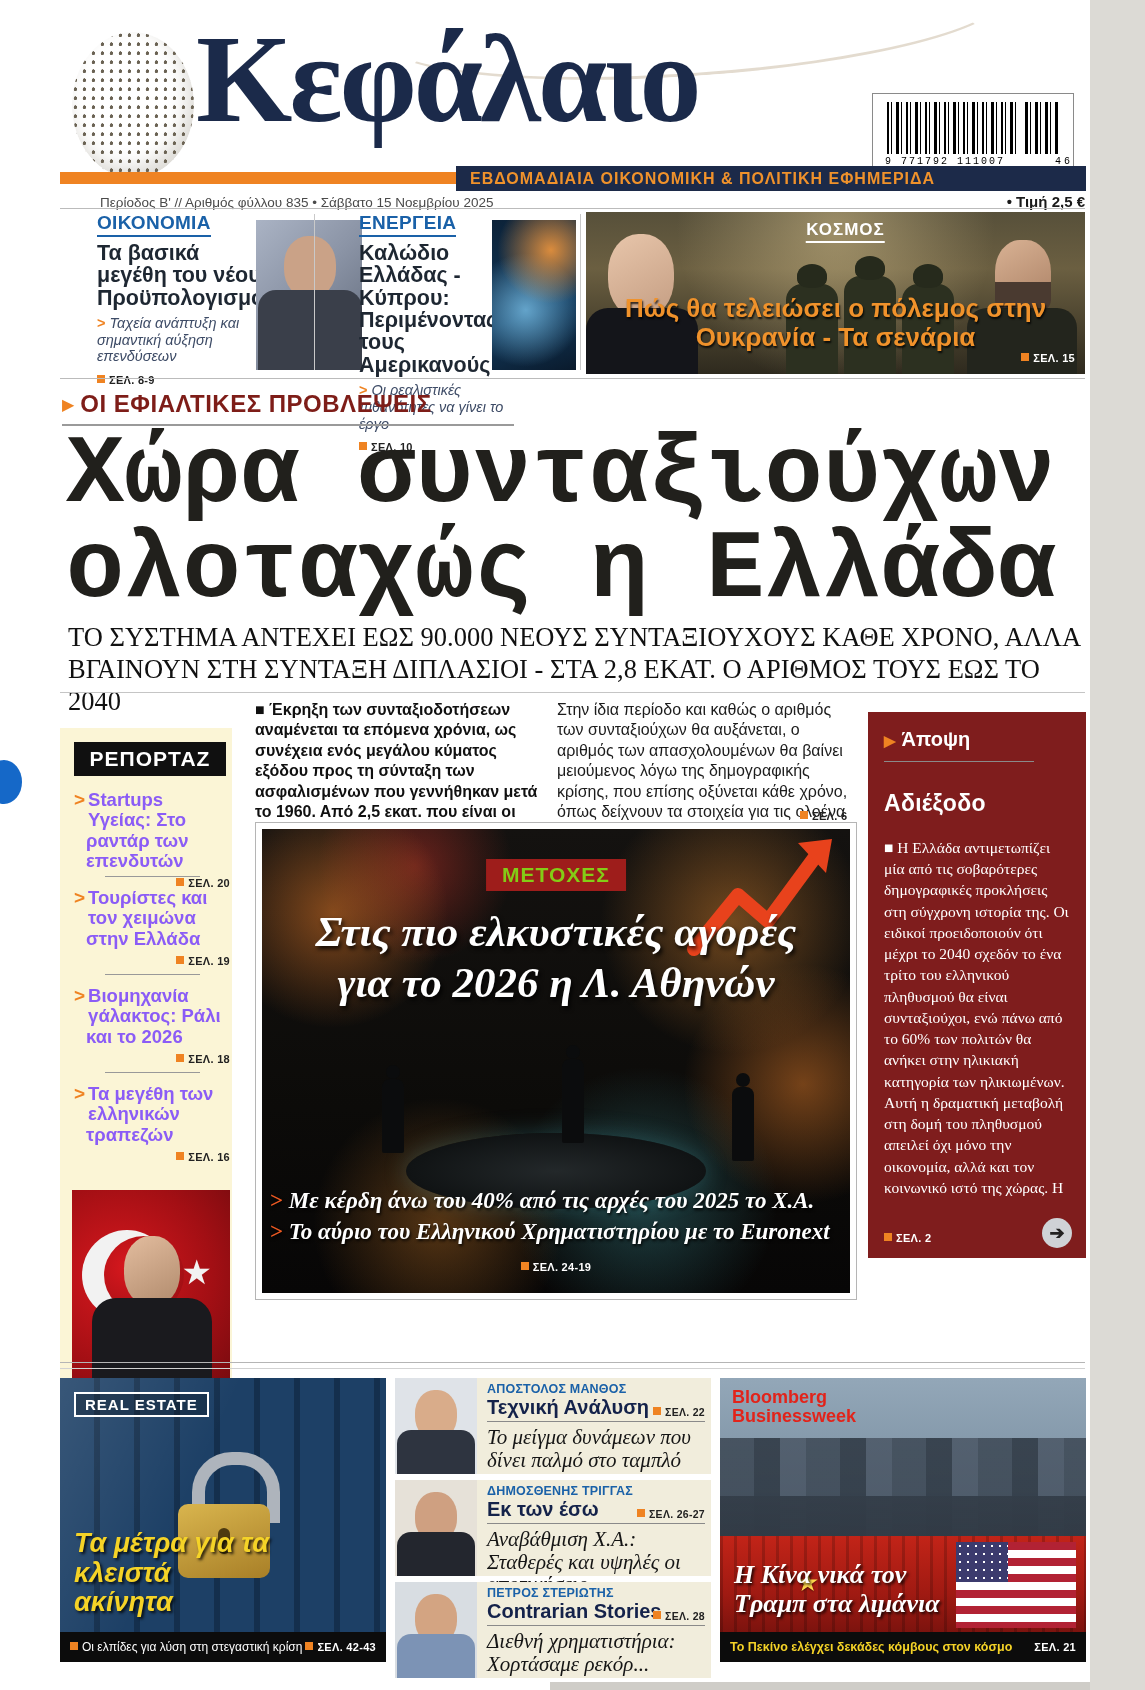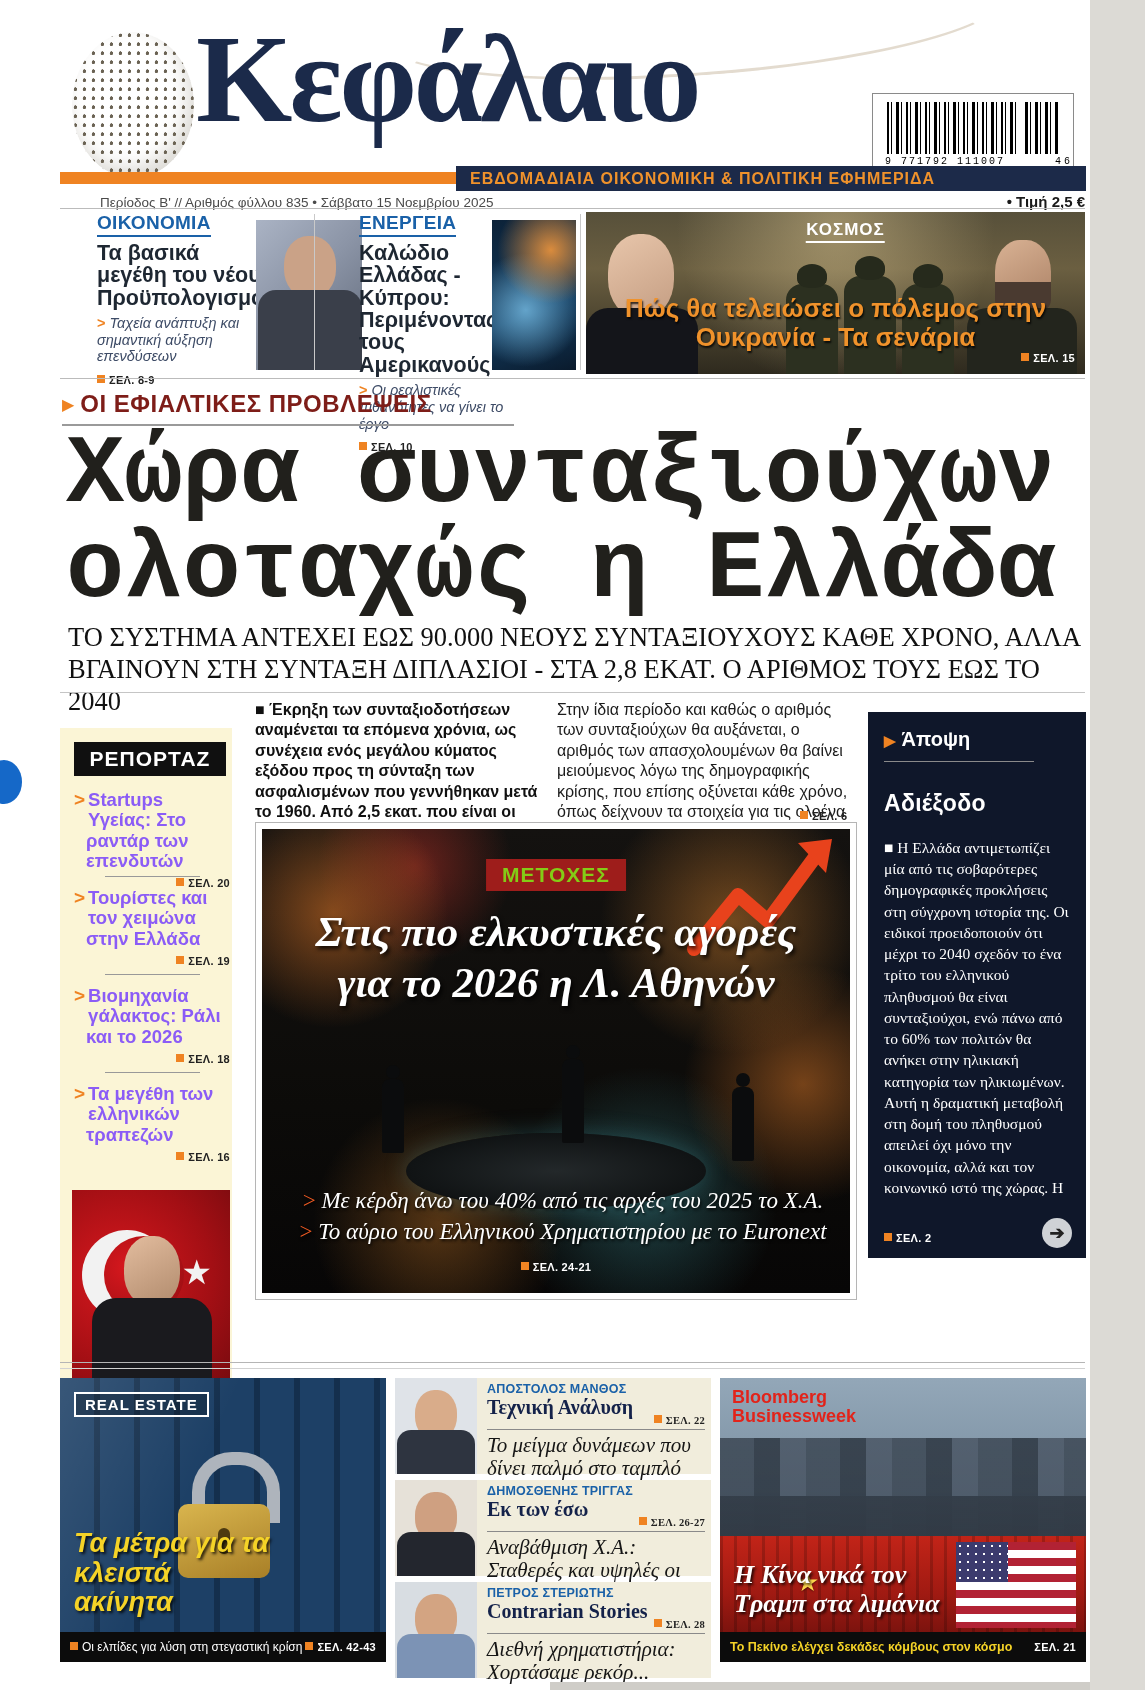--- a/index.html
+++ b/index.html
@@ -98,26 +98,26 @@
     radial-gradient(circle at 80% 20%, rgba(230,140,50,.45), transparent 22%),
     radial-gradient(circle at 92% 55%, rgba(220,120,40,.5), transparent 20%),
     radial-gradient(circle at 65% 80%, rgba(70,170,180,.35), transparent 25%),
     radial-gradient(circle at 30% 85%, rgba(200,120,40,.4), transparent 22%),
     linear-gradient(180deg,#141210 0%,#0c0b09 60%,#070606 100%);}
   .promo-label{position:absolute;left:50%;top:30px;transform:translateX(-50%);background:#9e1d1b;color:#84cc16;font-weight:bold;font-size:21px;padding:4px 16px;letter-spacing:1px;}
   .promo-head{position:absolute;left:0;right:0;top:78px;text-align:center;color:#fff;font-family:"Liberation Serif",serif;font-style:italic;font-weight:bold;font-size:43px;line-height:1.18;text-shadow:2px 3px 4px rgba(0,0,0,.85);}
   .platform{position:absolute;left:50%;bottom:84px;transform:translateX(-50%);width:300px;height:76px;border-radius:50%;background:radial-gradient(ellipse at center,#23282a 0%,#101314 70%);box-shadow:0 0 24px rgba(90,200,210,.25);}
   .figurine{position:absolute;width:22px;height:74px;background:#0b0c0d;border-radius:8px 8px 2px 2px;}
   .figurine::before{content:"";position:absolute;left:4px;top:-14px;width:14px;height:14px;border-radius:50%;background:#0b0c0d;}
-  .promo-bullets{position:absolute;left:14px;right:0;bottom:46px;text-align:center;color:#fff;font-family:"Liberation Serif",serif;font-style:italic;font-weight:normal;font-size:23px;line-height:1.35;text-shadow:1px 2px 3px rgba(0,0,0,.9);}
+  .promo-bullets{position:absolute;left:8px;right:0;bottom:46px;color:#fff;font-family:"Liberation Serif",serif;font-style:italic;font-weight:bold;font-size:23px;line-height:1.35;text-shadow:1px 2px 3px rgba(0,0,0,.9);}
   .promo-bullets .gt{color:#ef5a22;font-style:normal;}
   .promo-page{position:absolute;left:0;right:0;bottom:18px;text-align:center;}
 
   
-  .opinion{left:868px;top:712px;width:218px;height:546px;background:#0f172a;color:#fff;padding:16px 16px;box-sizing:border-box;}
+  .opinion{left:868px;top:712px;width:218px;height:546px;background:#7f1d1d;color:#fff;padding:16px 16px;box-sizing:border-box;}
   .op-label{font-weight:bold;font-size:20px;}
   .op-label .tri{color:#ef8322;margin-right:6px;font-size:15px;}
   .op-rule{width:150px;height:1px;background:#8a8a8a;margin:10px 0 0 0;}
   .op-title{font-weight:bold;font-size:23px;margin-top:28px;letter-spacing:.3px;}
   .op-body{margin-top:20px;font-family:"Liberation Serif",serif;font-size:15.5px;line-height:1.37;height:360px;overflow:hidden;}
   .op-foot{position:absolute;left:16px;right:14px;bottom:12px;}
   .op-arrow{position:absolute;right:0;bottom:-2px;width:30px;height:30px;border-radius:50%;background:#cfd2d6;color:#222;font-size:18px;text-align:center;line-height:30px;font-weight:bold;}
 
   
   .bot-rule1{left:60px;top:1362px;width:1025px;height:1px;background:#b5b5b5;}
@@ -133,21 +133,21 @@
   .re-head{position:absolute;left:14px;bottom:44px;color:#f5d327;font-weight:bold;font-style:italic;font-size:27px;line-height:1.1;text-shadow:2px 2px 3px rgba(0,0,0,.8);}
   .re-caption{position:absolute;left:0;right:0;bottom:0;height:30px;background:#0c0c0c;color:#fff;font-size:12px;line-height:30px;padding:0 10px;box-sizing:border-box;}
   .re-caption .pageref{float:right;}
 
   .colrow{left:395px;width:316px;height:96px;background:#f1eddc;}
   .colphoto{position:absolute;left:0;top:0;width:82px;height:96px;overflow:hidden;}
   .colphoto .head{position:absolute;left:20px;top:12px;width:42px;height:50px;border-radius:46%;}
   .colphoto .bust{position:absolute;left:2px;top:52px;width:78px;height:44px;border-radius:14px 14px 0 0;}
   .coltext{position:absolute;left:92px;top:4px;right:6px;}
   .col-name{color:#1a61a8;font-weight:bold;font-size:12.5px;letter-spacing:.2px;}
-  .col-title{font-family:Liberation Serif, serif;font-weight:bold;font-size:20px;color:#14224a;border-bottom:1px solid #8a8a8a;padding-bottom:10px;position:relative;}
+  .col-title{font-family:Liberation Sans, sans-serif;font-weight:bold;font-size:20px;color:#14224a;border-bottom:1px solid #8a8a8a;padding-bottom:2px;position:relative;}
   .col-title .pageref{position:absolute;right:0;bottom:3px;font-size:10.5px;}
   .col-head{font-family:"Liberation Serif",serif;font-style:italic;font-size:21px;line-height:1.08;color:#151515;margin-top:4px;}
 
   .bloomberg{left:720px;top:1378px;width:366px;height:284px;overflow:hidden;background:
      linear-gradient(180deg,#93a7b8 0%,#7b90a2 40%,#55616e 70%,#3a424c 100%);}
   .city{position:absolute;left:0;top:60px;width:100%;height:110px;background:
      linear-gradient(0deg, rgba(40,48,58,.95) 0 52px, transparent 52px),
      repeating-linear-gradient(90deg, rgba(52,62,74,.9) 0 34px, rgba(34,42,52,.9) 34px 60px, rgba(64,74,88,.85) 60px 86px);
      opacity:.85;}
   .containers{position:absolute;left:0;bottom:30px;width:100%;height:96px;background:
@@ -289,21 +289,21 @@
         <div>για το 2026 η Λ. Αθηνών</div>
       </div>
       <div class="platform"></div>
       <div class="figurine" style="left:120px;bottom:140px"></div>
       <div class="figurine" style="left:300px;bottom:150px;height:84px"></div>
       <div class="figurine" style="left:470px;bottom:132px"></div>
       <div class="promo-bullets">
         <div><span class="gt">&gt; </span><span>Με κέρδη άνω του 40% από τις αρχές του 2025 το Χ.Α.</span></div>
         <div><span class="gt">&gt; </span><span>Το αύριο του Ελληνικού Χρηματιστηρίου με το Euronext</span></div>
       </div>
-      <div class="promo-page"><span class="sq"></span><span class="pageref light">ΣΕΛ. 24-21</span></div>
+      <div class="promo-page"><span class="sq"></span><span class="pageref light">ΣΕΛ. 24-19</span></div>
     </div>
   </div>
 
   <div class="abs opinion">
     <div class="op-label"><span class="tri">▶</span><span>Άποψη</span></div>
     <div class="op-rule"></div>
     <div class="op-title">Αδιέξοδο</div>
     <div class="op-body">■ Η Ελλάδα αντιμετωπίζει μία από τις σοβαρότερες δημογραφικές προκλήσεις στη σύγχρονη ιστορία της. Οι ειδικοί προειδοποιούν ότι μέχρι το 2040 σχεδόν το ένα τρίτο του ελληνικού πληθυσμού θα είναι συνταξιούχοι, ενώ πάνω από το 60% των πολιτών θα ανήκει στην ηλικιακή κατηγορία των ηλικιωμένων. Αυτή η δραματική μεταβολή στη δομή του πληθυσμού απειλεί όχι μόνο την οικονομία, αλλά και τον κοινωνικό ιστό της χώρας. Η γήρανση του πληθυσμού έχει άμεσες και μακροπρόθεσμες συνέπειες για τα δημόσια οικονομικά. Το συνταξιοδοτικό σύστημα δέχεται ήδη σοβαρή πίεση, καθώς η αναλογία εργαζομένων</div>
     <div class="op-foot">
       <span class="sq"></span><span class="pageref light">ΣΕΛ. 2</span>

